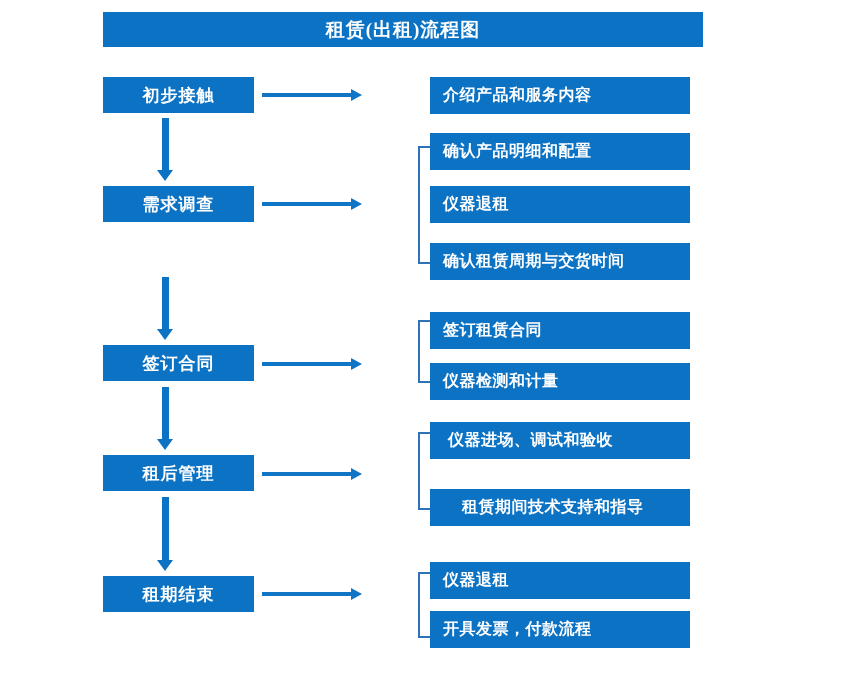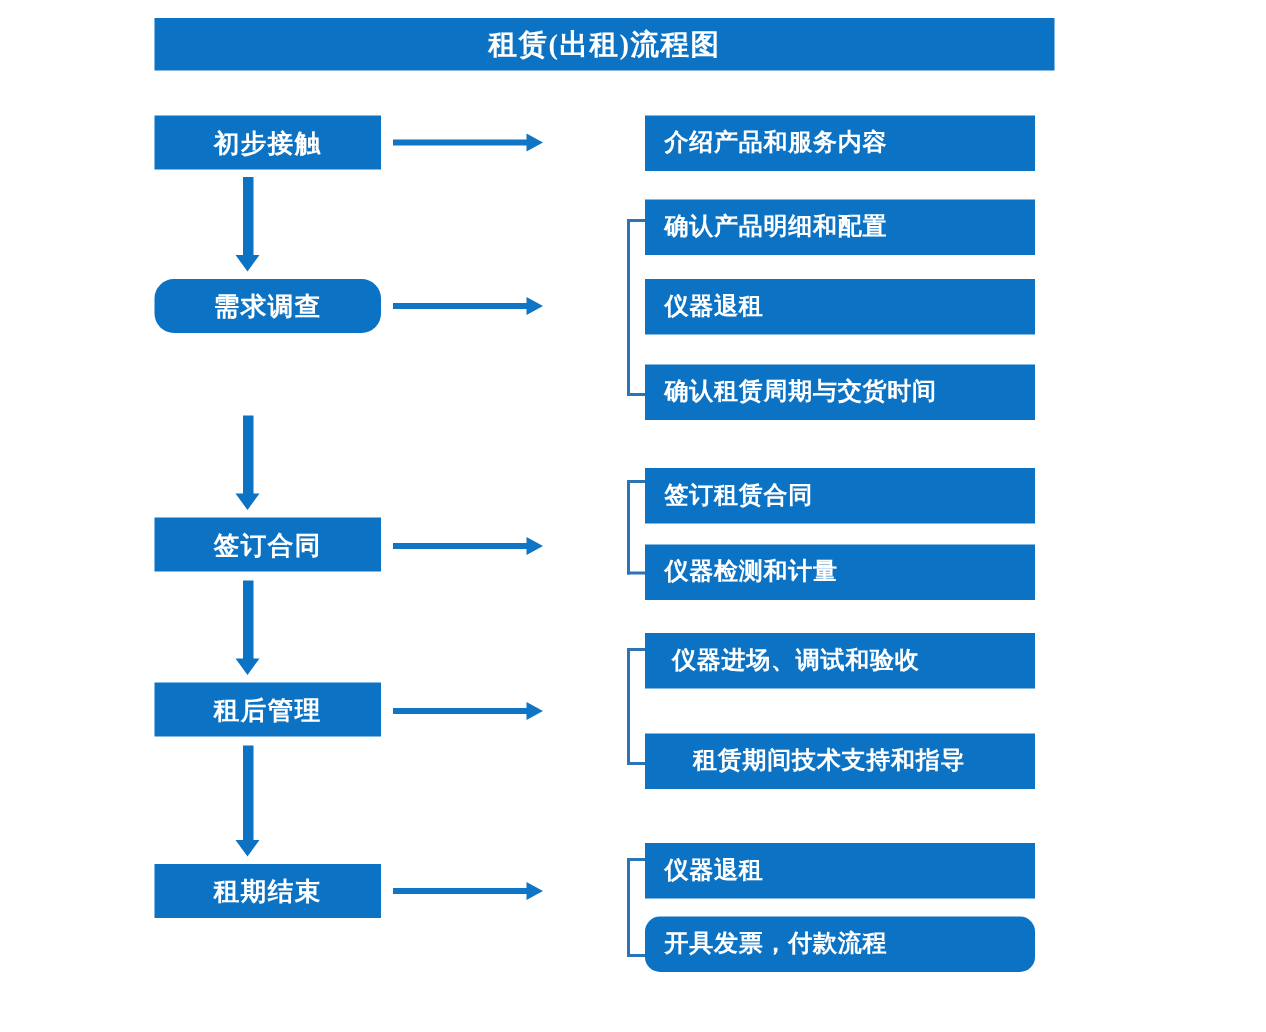--- a/index.html
+++ b/index.html
@@ -135,21 +135,21 @@
 </style>
 </head>
 <body>
 
 <div id="canvas">
 
   <div class="title-bar">租赁(出租)流程图</div>
 
   <div>
     <div class="stage-box" style="top: 77px;">初步接触</div>
-    <div class="stage-box" style="top: 186px; border-radius: 13px;">需求调查</div>
+    <div class="stage-box" style="top: 186px;">需求调查</div>
     <div class="stage-box" style="top: 345px;">签订合同</div>
     <div class="stage-box" style="top: 455px;">租后管理</div>
     <div class="stage-box" style="top: 576px; text-align: right;">租期结束</div>
   </div>
 
   <div>
     <div class="v-arrow" style="top: 118px; height: 63px;">
       <div class="shaft" style="height: 53px;"></div>
       <div class="head" style="top: 52px;"></div>
     </div>
@@ -200,16 +200,16 @@
   <div>
     <div class="task-box" style="top: 77px;">介绍产品和服务内容</div>
     <div class="task-box" style="top: 133px;">确认产品明细和配置</div>
     <div class="task-box" style="top: 186px;">仪器退租</div>
     <div class="task-box" style="top: 243px;">确认租赁周期与交货时间</div>
     <div class="task-box" style="top: 312px;">签订租赁合同</div>
     <div class="task-box" style="top: 363px;">仪器检测和计量</div>
     <div class="task-box" style="top: 422px; padding-left: 18px;">仪器进场、调试和验收</div>
     <div class="task-box" style="top: 489px; padding-left: 32px;">租赁期间技术支持和指导</div>
     <div class="task-box" style="top: 562px;">仪器退租</div>
-    <div class="task-box" style="top: 611px; border-radius: 10px;">开具发票，付款流程</div>
+    <div class="task-box" style="top: 611px;">开具发票，付款流程</div>
   </div>
 
 </div>
 
 </body></html>

